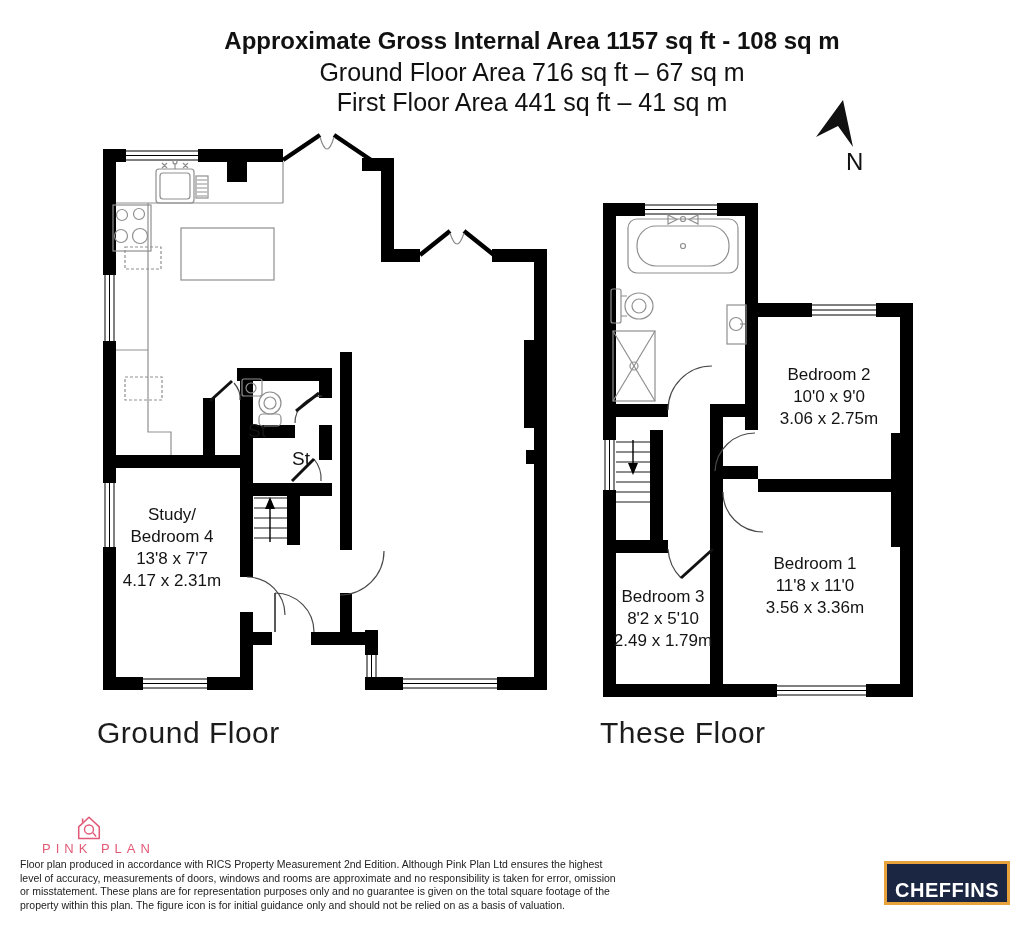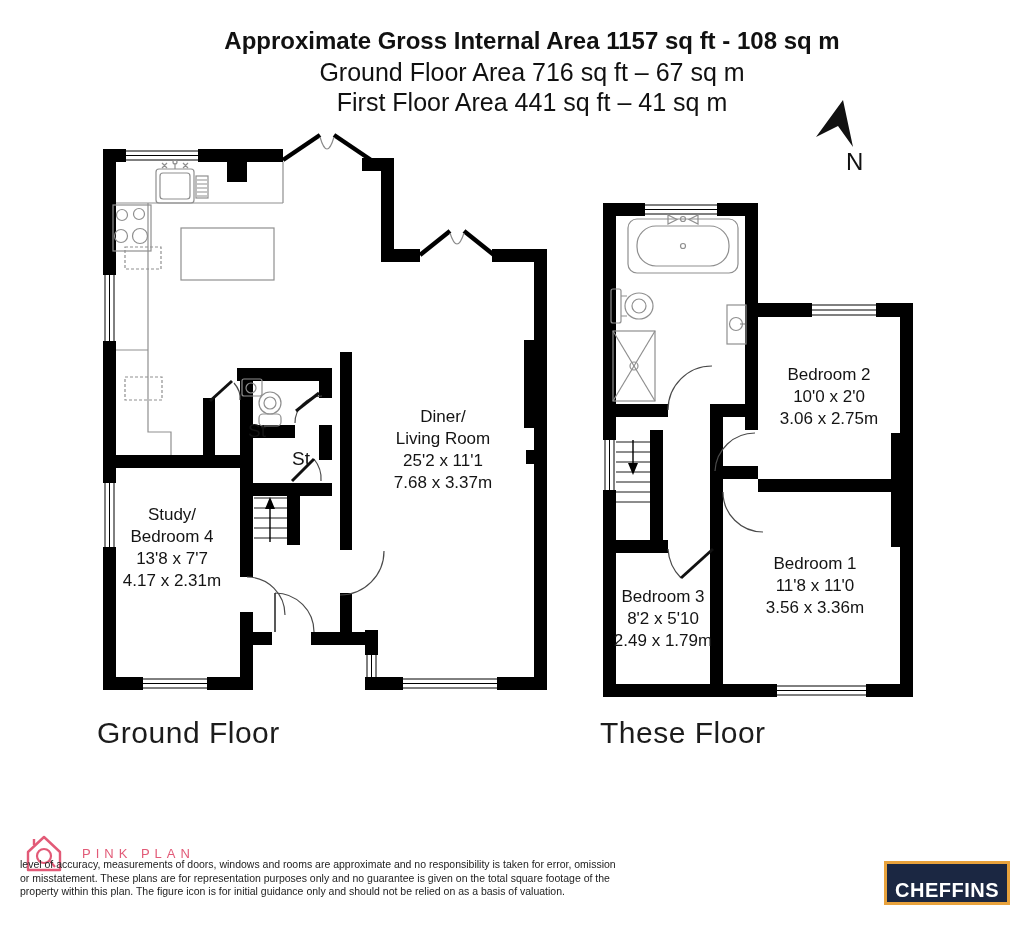--- a/index.html
+++ b/index.html
@@ -7,21 +7,21 @@
         font-family:"Liberation Sans",sans-serif;color:#111;padding-left:40px;}
   .hdr{position:absolute;left:0;width:100%;text-align:center;white-space:nowrap;}
   .hdr1{top:27px;font-size:24px;font-weight:bold;}
   .hdr2{top:58px;font-size:25px;font-weight:400;}
   .hdr3{top:88px;font-size:25px;font-weight:400;}
   .plan-svg{position:absolute;left:0;top:0;}
   .room-label{position:absolute;transform:translateX(-50%);text-align:center;
               font-size:17px;line-height:22px;color:#141414;white-space:nowrap;}
   .st-label{position:absolute;font-size:19px;color:#141414;margin-left:36px;}
   .floor-caption{position:absolute;font-size:30px;color:#1c1c1c;letter-spacing:.5px;}
-  .pinkplan{position:absolute;left:24px;top:832px;height:42px;display:flex;align-items:center;}
+  .pinkplan{position:absolute;left:24px;top:814px;height:42px;display:flex;align-items:center;flex-direction:column;}
   .pinkplan-text{margin-left:18px;font-size:13px;letter-spacing:5px;font-weight:500;color:#e25a77;}
   .disclaimer{position:absolute;left:20px;top:858px;font-size:10.5px;line-height:13.5px;color:#222;}
   .disclaimer div{white-space:nowrap;}
   .cheffins{position:absolute;left:884px;top:861px;width:120px;height:38px;background:#1b2742;
             border:3px solid #e8a23c;display:flex;align-items:flex-end;justify-content:center;}
   .cheffins span{color:#fff;font-weight:bold;font-size:20px;letter-spacing:.5px;}
 </style>
 </head>
 <body>
 
@@ -252,38 +252,32 @@
         </g>
         <g>
           <rect x="727" y="305" width="19" height="39"></rect>
           <circle cx="736" cy="324" r="6.5"></circle>
           <line x1="745" y1="324" x2="740" y2="324"></line>
         </g>
       </g>
     </g>
   </svg>
 
-  <div class="room-label" style="left:443px;top:406px">
-    <div>Diner/</div>
-    <div>Living Room</div>
-    <div>25'2 x 11'1</div>
-    <div>7.68 x 3.37m</div>
-  </div>
   <div class="room-label" style="left:172px;top:504px">
     <div>Study/</div>
     <div>Bedroom 4</div>
     <div>13'8 x 7'7</div>
     <div>4.17 x 2.31m</div>
   </div>
   <div class="st-label" style="left:212px;top:420px">St</div>
   <div class="st-label" style="left:256px;top:448px">St</div>
 
   <div class="room-label" style="left:829px;top:364px">
     <div>Bedroom 2</div>
-    <div>10'0 x 2'0</div>
+    <div>10'0 x 9'0</div>
     <div>3.06 x 2.75m</div>
   </div>
   <div class="room-label" style="left:815px;top:553px">
     <div>Bedroom 1</div>
     <div>11'8 x 11'0</div>
     <div>3.56 x 3.36m</div>
   </div>
   <div class="room-label" style="left:663px;top:586px">
     <div>Bedroom 3</div>
     <div>8'2 x 5'10</div>
@@ -297,20 +291,21 @@
     <svg width="40" height="42" viewBox="0 0 40 42">
       <path d="M4,20 L20,5 L36,20 L36,38 L4,38 Z" fill="none" stroke="#e25a77" stroke-width="2.4" stroke-linejoin="round"></path>
       <line x1="10" y1="13" x2="10" y2="7" stroke="#e25a77" stroke-width="2.4"></line>
       <circle cx="20" cy="24" r="7" fill="none" stroke="#e25a77" stroke-width="2.2"></circle>
       <path d="M26,29 L31,35" stroke="#e25a77" stroke-width="2.2" fill="none"></path>
     </svg>
     <span class="pinkplan-text">PINK PLAN</span>
   </div>
 
   <div class="disclaimer">
+    <div>Floor plan produced in accordance with RICS Property Measurement 2nd Edition. Although Pink Plan Ltd ensures the highest</div>
     <div>level of accuracy, measurements of doors, windows and rooms are approximate and no responsibility is taken for error, omission</div>
     <div>or misstatement. These plans are for representation purposes only and no guarantee is given on the total square footage of the</div>
     <div>property within this plan. The figure icon is for initial guidance only and should not be relied on as a basis of valuation.</div>
   </div>
 
   <div class="cheffins">
     <span>CHEFFINS</span>
   </div>
 
 </div>

